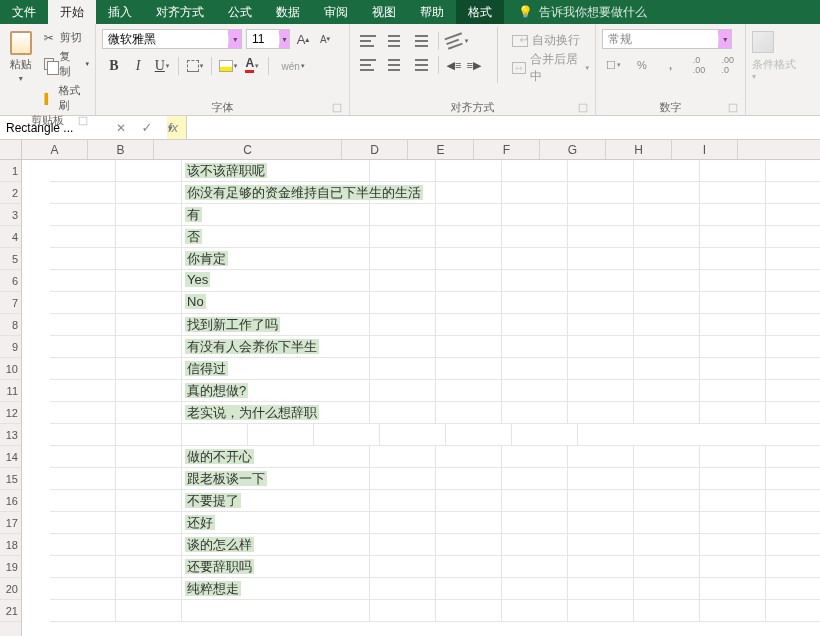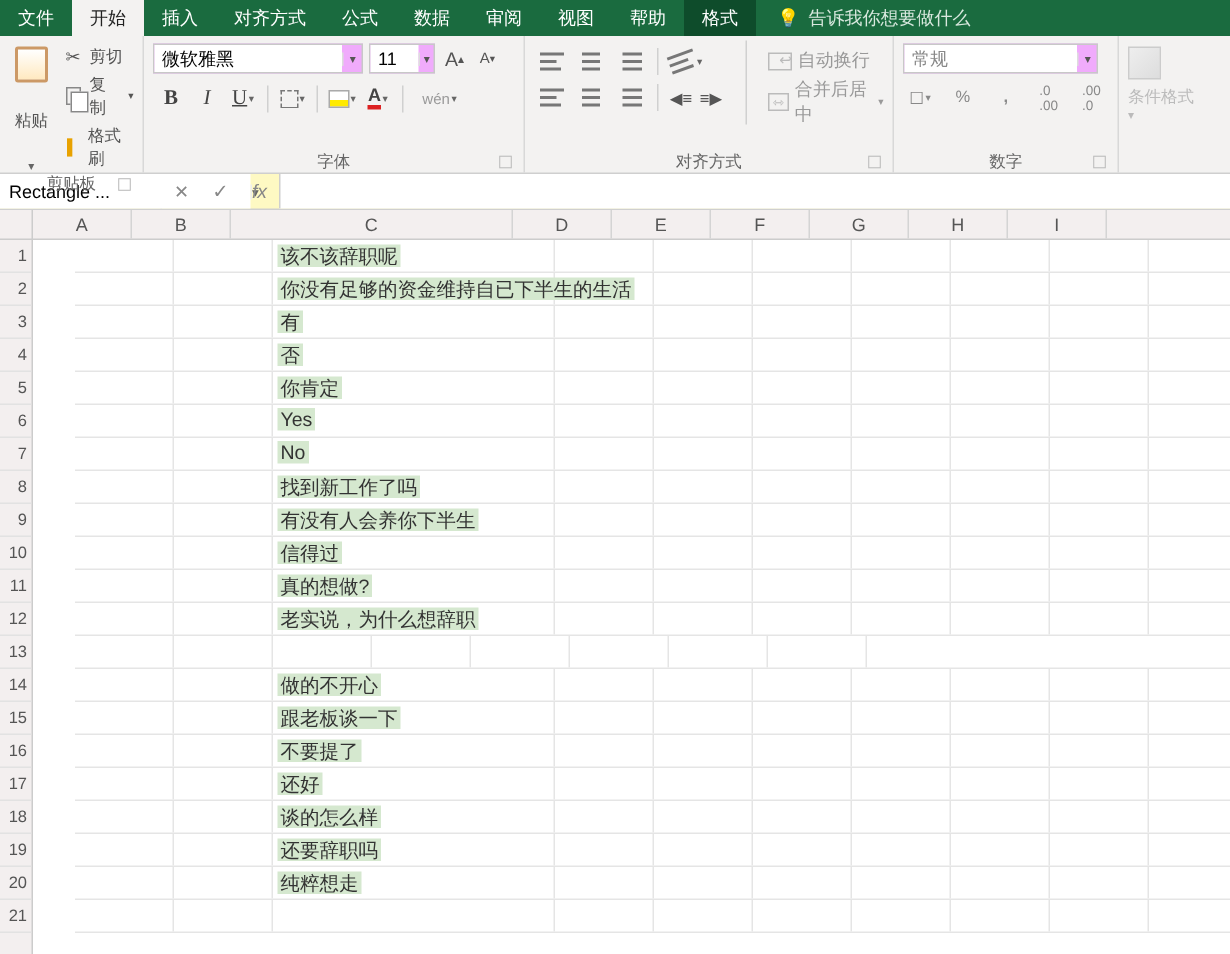--- a/index.html
+++ b/index.html
@@ -14,21 +14,21 @@
 
   
   .ribbon { display: flex; align-items: stretch; height: 92px; background: #f3f2f1; border-bottom: 1px solid #cfcfcf; }
   .group { display: flex; flex-direction: column; border-right: 1px solid #d8d8d8; padding: 3px 6px 1px 6px; }
   .group .body { flex: 1 1 auto; display: flex; align-items: stretch; }
   .group .label { display: flex; justify-content: center; align-items: center; height: 14px; font-size: 11px; color: #666; position: relative; }
   .group .label .dialog-launcher { position: absolute; right: 0; bottom: 0; width: 12px; height: 12px; border: 1px solid #bbb; transform: scale(.7); }
 
   
   .clip-body { display: flex; gap: 6px; }
-  .paste-big { display: flex; flex-direction: column; align-items: center; justify-content: flex-start; width: 32px; padding-top: 4px; gap: 18px; }
+  .paste-big { display: flex; flex-direction: column; align-items: center; justify-content: flex-start; width: 32px; padding-top: 4px; gap: 2px; }
   .paste-big .ic { width: 22px; height: 24px; border: 2px solid #c96; background: linear-gradient(#fff,#ffe9c0); border-radius: 2px; }
   .paste-big .txt { font-size: 11px; color: #555; }
   .paste-big .dd { font-size: 8px; color: #666; }
   .clip-col { display: flex; flex-direction: column; gap: 4px; padding-top: 3px; }
   .clip-row { display: flex; align-items: center; gap: 4px; font-size: 11px; color: #555; }
   .mini-ic { width: 14px; height: 14px; display: inline-flex; align-items: center; justify-content: center; }
   .ic-cut::before { content: "✂"; font-size: 12px; color: #555; }
   .ic-copy { border: 1px solid #888; width: 10px; height: 12px; position: relative; }
   .ic-copy::after { content: ""; position: absolute; left: 2px; top: 2px; width: 10px; height: 12px; border: 1px solid #888; background: #fff; }
   .ic-brush::before { content: "▌"; color: #e8a200; font-size: 10px; }

